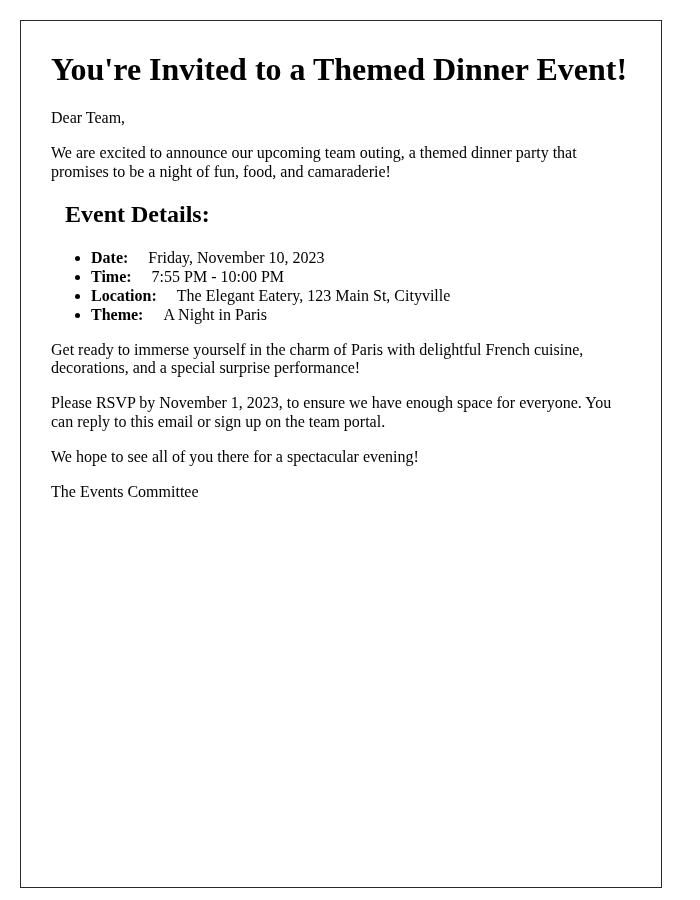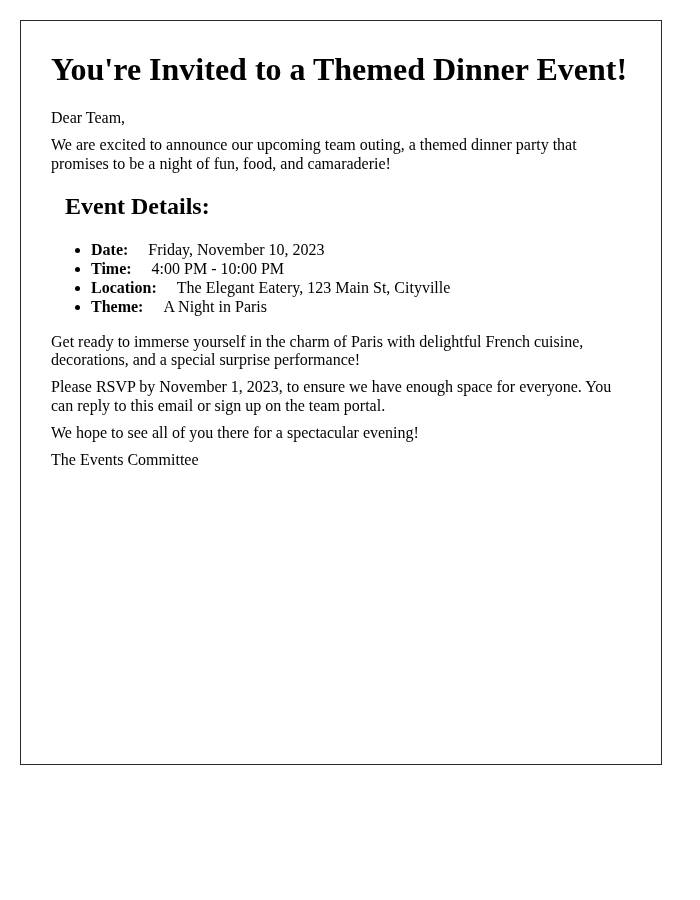--- a/index.html
+++ b/index.html
@@ -15,41 +15,41 @@
     height: 900px;
     background: #ffffff;
     overflow: hidden;
   }
   .invitation-card {
     box-sizing: border-box;
     position: absolute;
     left: 20px;
     top: 20px;
     width: 642px;
-    height: 745px;
+    height: 868px;
     border: 1px solid #2b2b2b;
     padding: 30px;
     background: #ffffff;
   }
   .invitation-card h1 {
     font-size: 32px;
     font-weight: bold;
     line-height: 1.15;
     margin: 0 0 21px 0;
   }
   .invitation-card h2 {
     font-size: 24px;
     font-weight: bold;
     line-height: 1.15;
     margin: 20px 14px;
   }
   .invitation-card p {
     font-size: 16px;
     line-height: 1.18;
-    margin: 8px 0;
+    margin: 16px 0;
   }
   .invitation-card ul {
     margin: 16px 0;
     padding-left: 40px;
     font-size: 16px;
     line-height: 1.18;
   }
   .invitation-card li {
     margin: 0;
   }
@@ -73,21 +73,21 @@
 
     <p>We are excited to announce our upcoming team outing, a themed dinner party that promises to be a night of fun, food, and camaraderie!</p>
 
     <h2>Event Details:</h2>
 
     <ul>
       <li>
         <span class="detail-label">Date:</span><span class="detail-value">Friday, November 10, 2023</span>
       </li>
       <li>
-        <span class="detail-label">Time:</span><span class="detail-value">4:00 PM - 10:00 PM</span>
+        <span class="detail-label">Time:</span><span class="detail-value">7:55 PM - 10:00 PM</span>
       </li>
       <li>
         <span class="detail-label">Location:</span><span class="detail-value">The Elegant Eatery, 123 Main St, Cityville</span>
       </li>
       <li>
         <span class="detail-label">Theme:</span><span class="detail-value">A Night in Paris</span>
       </li>
     </ul>
 
     <p>Get ready to immerse yourself in the charm of Paris with delightful French cuisine, decorations, and a special surprise performance!</p>

